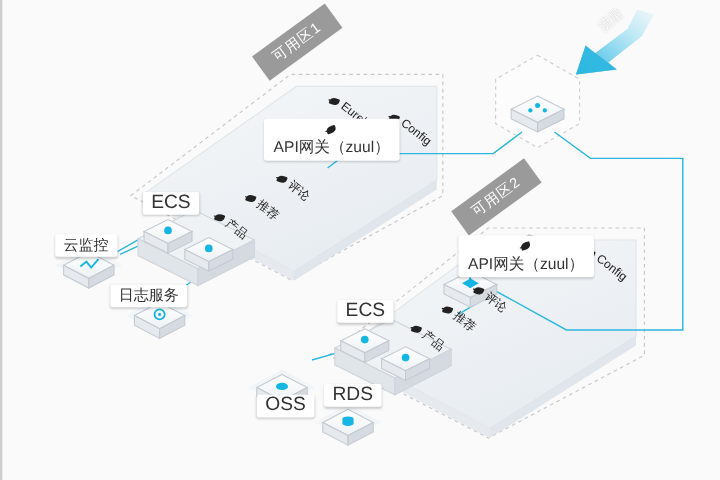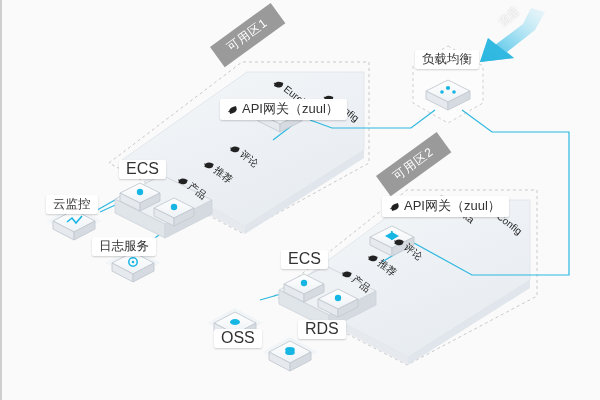--- a/index.html
+++ b/index.html
@@ -36,21 +36,21 @@
     font-size: 16px;
     line-height: 14px;
     white-space: nowrap;
     box-shadow: 0 1px 2px rgba(0,0,0,0.18);
     z-index: 40;
     display: flex;
     align-items: center;
     gap: 3px;
   }
   .pill.cn { font-size: 12.5px; }
-  .pill.big { font-size: 13px; padding: 3px 8px 4px 8px; }
+  .pill.big { font-size: 13px; padding: 3px 8px 4px 8px; flex-direction: column; }
 
   
   .leaf {
     display: inline-block;
     width: 11px;
     height: 11px;
     position: relative;
     flex: 0 0 auto;
   }
   .leaf::before {
@@ -272,23 +272,20 @@
       <ellipse cx="288" cy="349" rx="4.6" ry="2" fill="#16b6e4"></ellipse>
       <rect x="283.4" y="349" width="9.2" height="4" fill="#16b6e4"></rect>
       <ellipse cx="288" cy="353" rx="4.6" ry="2" fill="#16b6e4"></ellipse>
     </g>
   </svg>
 
   <div class="flow-label" style="left:494px; top:18px; transform:rotate(-40deg); transform-origin:left top;">
     <span>流量</span>
   </div>
 
-  <div class="pill cn" style="left:413px; top:50px;">
-    <span>负载均衡</span>
-  </div>
 
   <div class="zone-banner" style="left:208px; top:47px; transform:rotate(-36deg); transform-origin:left top;">
     <span>可用区1</span>
   </div>
 
   <div class="pill big" style="left:218px; top:99px;">
     <span class="leaf"></span>
     <span>API网关（zuul）</span>
   </div>
 
@@ -364,17 +361,17 @@
   </div>
 
   <div class="pill" style="left:279px; top:250px;">
     <span>ECS</span>
   </div>
 
   <div class="pill" style="left:212px; top:289px;margin-top:40px;">
     <span>OSS</span>
   </div>
 
-  <div class="pill" style="left:268px; top:320px;margin-left:28px;">
+  <div class="pill" style="left:268px; top:320px;">
     <span>RDS</span>
   </div>
 
 </div>
 
 </body></html>

